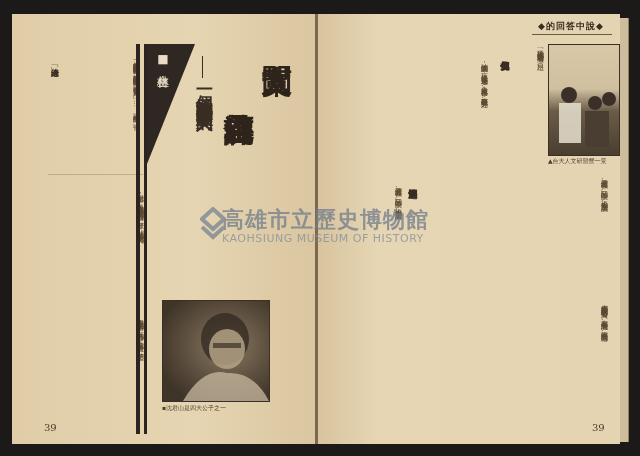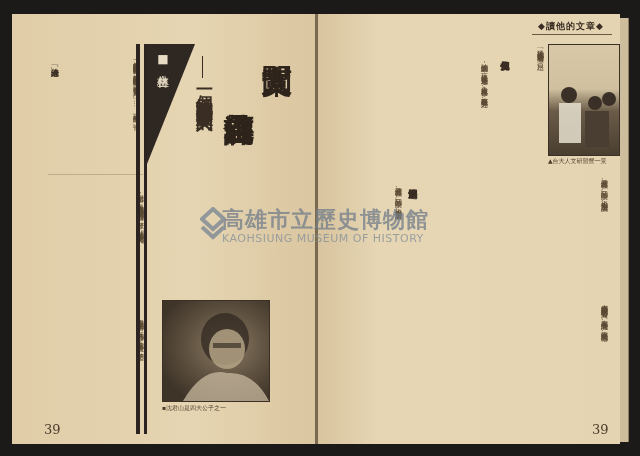--- a/index.html
+++ b/index.html
@@ -13,21 +13,21 @@
   .vcol{position:absolute;writing-mode:vertical-rl;font-size:7px;line-height:9px;color:#5c4a34;letter-spacing:0.5px;overflow:hidden;}
   .vbar{position:absolute;background:#2b2420;}
   .title-block{position:absolute;writing-mode:vertical-rl;font-family:"DejaVu Sans",sans-serif;font-weight:bold;color:#2e241b;}
   .author-tri{position:absolute;left:135px;top:30px;width:48px;height:120px;background:#2e2722;clip-path:polygon(0 0,100% 0,0 100%);}
   .author{position:absolute;writing-mode:vertical-rl;color:#e8dcc4;font-size:12px;font-family:"DejaVu Sans",sans-serif;}
   .subtitle{position:absolute;writing-mode:vertical-rl;font-size:17px;font-weight:bold;color:#3a2e24;font-family:"DejaVu Sans",sans-serif;letter-spacing:2px;}
   .photo{position:absolute;background:radial-gradient(ellipse at 60% 45%,#8a7b64 0%,#5f5140 45%,#3e3428 80%);border:1px solid #3a3026;}
   .caption{position:absolute;font-size:6px;color:#4a3a2a;}
   .header-tag{position:absolute;font-size:9px;color:#3a2e24;font-weight:bold;letter-spacing:1px;}
   .section-head{position:absolute;writing-mode:vertical-rl;font-size:9px;font-weight:bold;color:#3a2e24;}
-  .pagenum{position:absolute;font-size:13px;color:#4a3a2a;}
+  .pagenum{position:absolute;font-size:10px;color:#4a3a2a;}
   .watermark{position:absolute;left:200px;top:205px;width:260px;height:45px;opacity:0.78;}
   .wm-cn{position:absolute;left:22px;top:0;font-family:"DejaVu Sans",sans-serif;font-size:22px;color:#76808c;font-weight:bold;letter-spacing:1px;}
   .wm-en{position:absolute;left:22px;top:27px;font-family:"DejaVu Sans",sans-serif;font-size:11px;color:#86909a;letter-spacing:0.5px;text-align:center;}
   .wm-logo{position:absolute;left:0;top:2px;width:26px;height:36px;}
   .hrule{position:absolute;height:1px;background:#6a5a44;}
 </style>
 </head>
 <body>
 
 <div class="spread">
@@ -67,21 +67,21 @@
     </div>
     <div class="caption" style="left:150px;top:390px;">▪沈君山是四大公子之一</div>
 
     <div class="pagenum" style="left:32px;top:408px;">39</div>
   </div>
 
   <div class="gutter"></div>
 
   <div class="page page-right">
 
-    <div class="header-tag" style="left:220px;top:6px;">◆讀他的文章◆</div>
+    <div class="header-tag" style="left:220px;top:6px;">◆的回答中說◆</div>
     <div class="hrule" style="left:214px;top:20px;width:80px;"></div>
 
     <div class="photo" style="left:230px;top:30px;width:70px;height:110px;background:linear-gradient(180deg,#d8c8a8 0%,#d0c0a0 40%,#6a5c48 60%,#4a3e30 100%);">
       <svg width="70" height="110" viewBox="0 0 70 110">
         <circle cx="20" cy="50" r="8" fill="#3a3028"></circle>
         <rect x="10" y="58" width="22" height="40" fill="#e8e0d0" opacity="0.85"></rect>
         <circle cx="46" cy="58" r="7" fill="#3a3028"></circle>
         <rect x="36" y="66" width="24" height="36" fill="#4a3e32"></rect>
         <circle cx="60" cy="54" r="7" fill="#3a3028"></circle>
       </svg>

